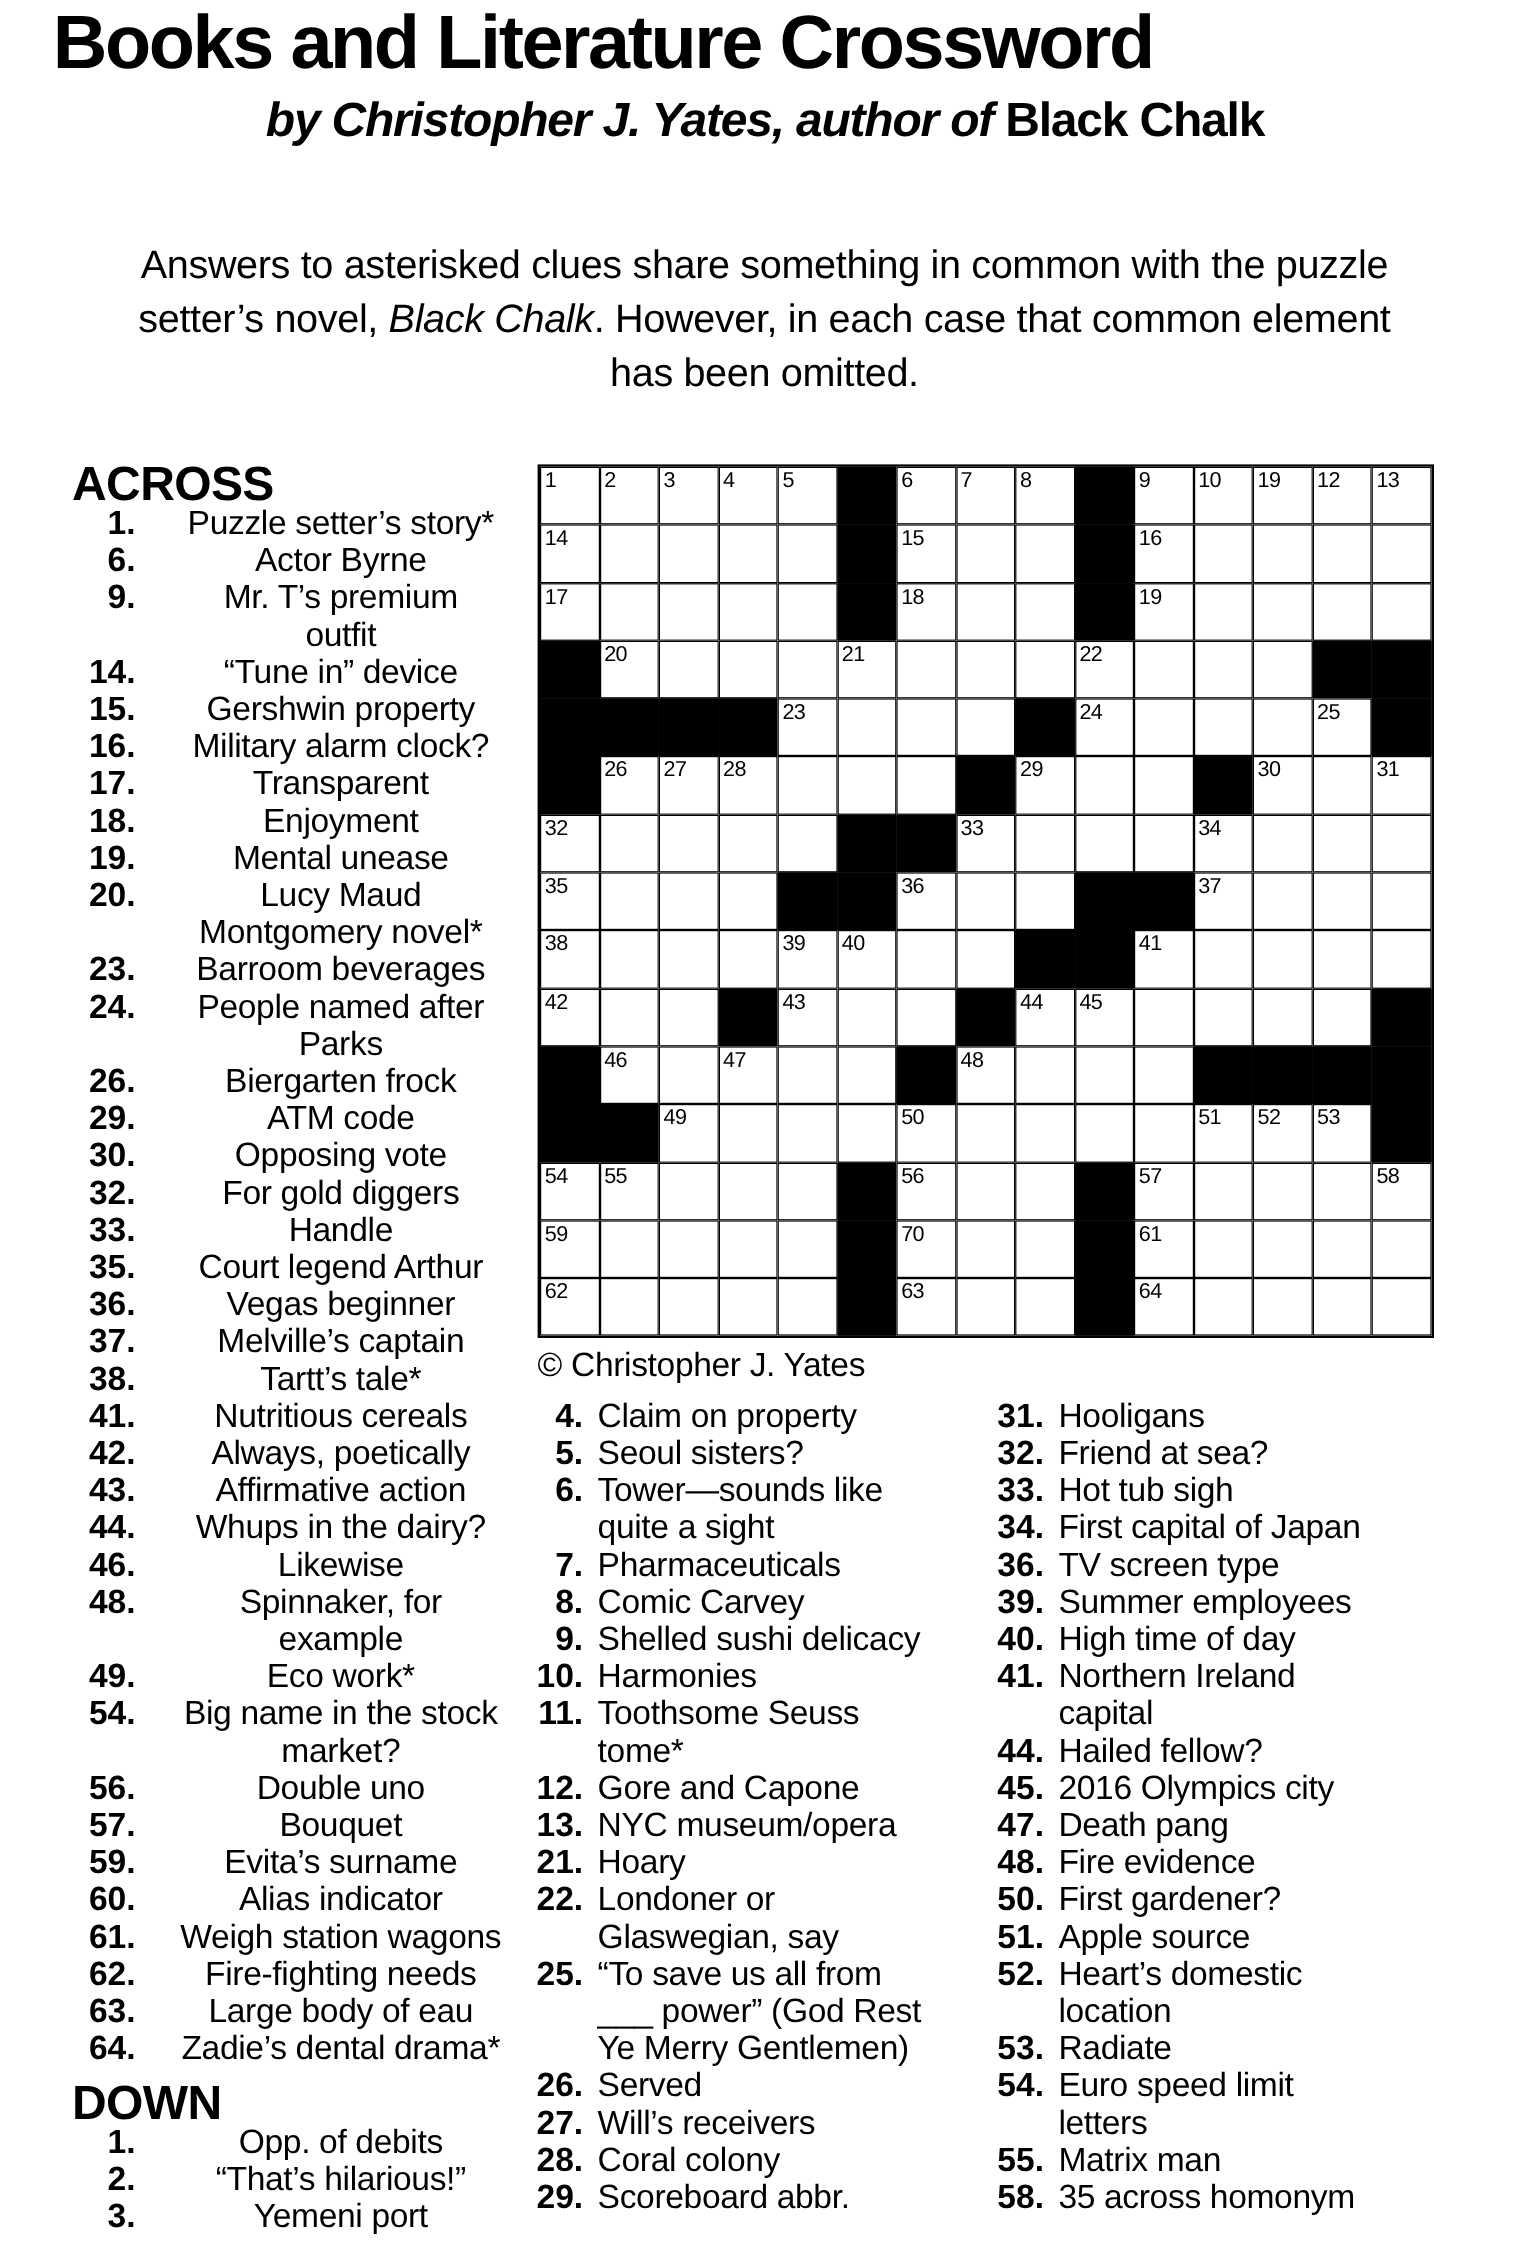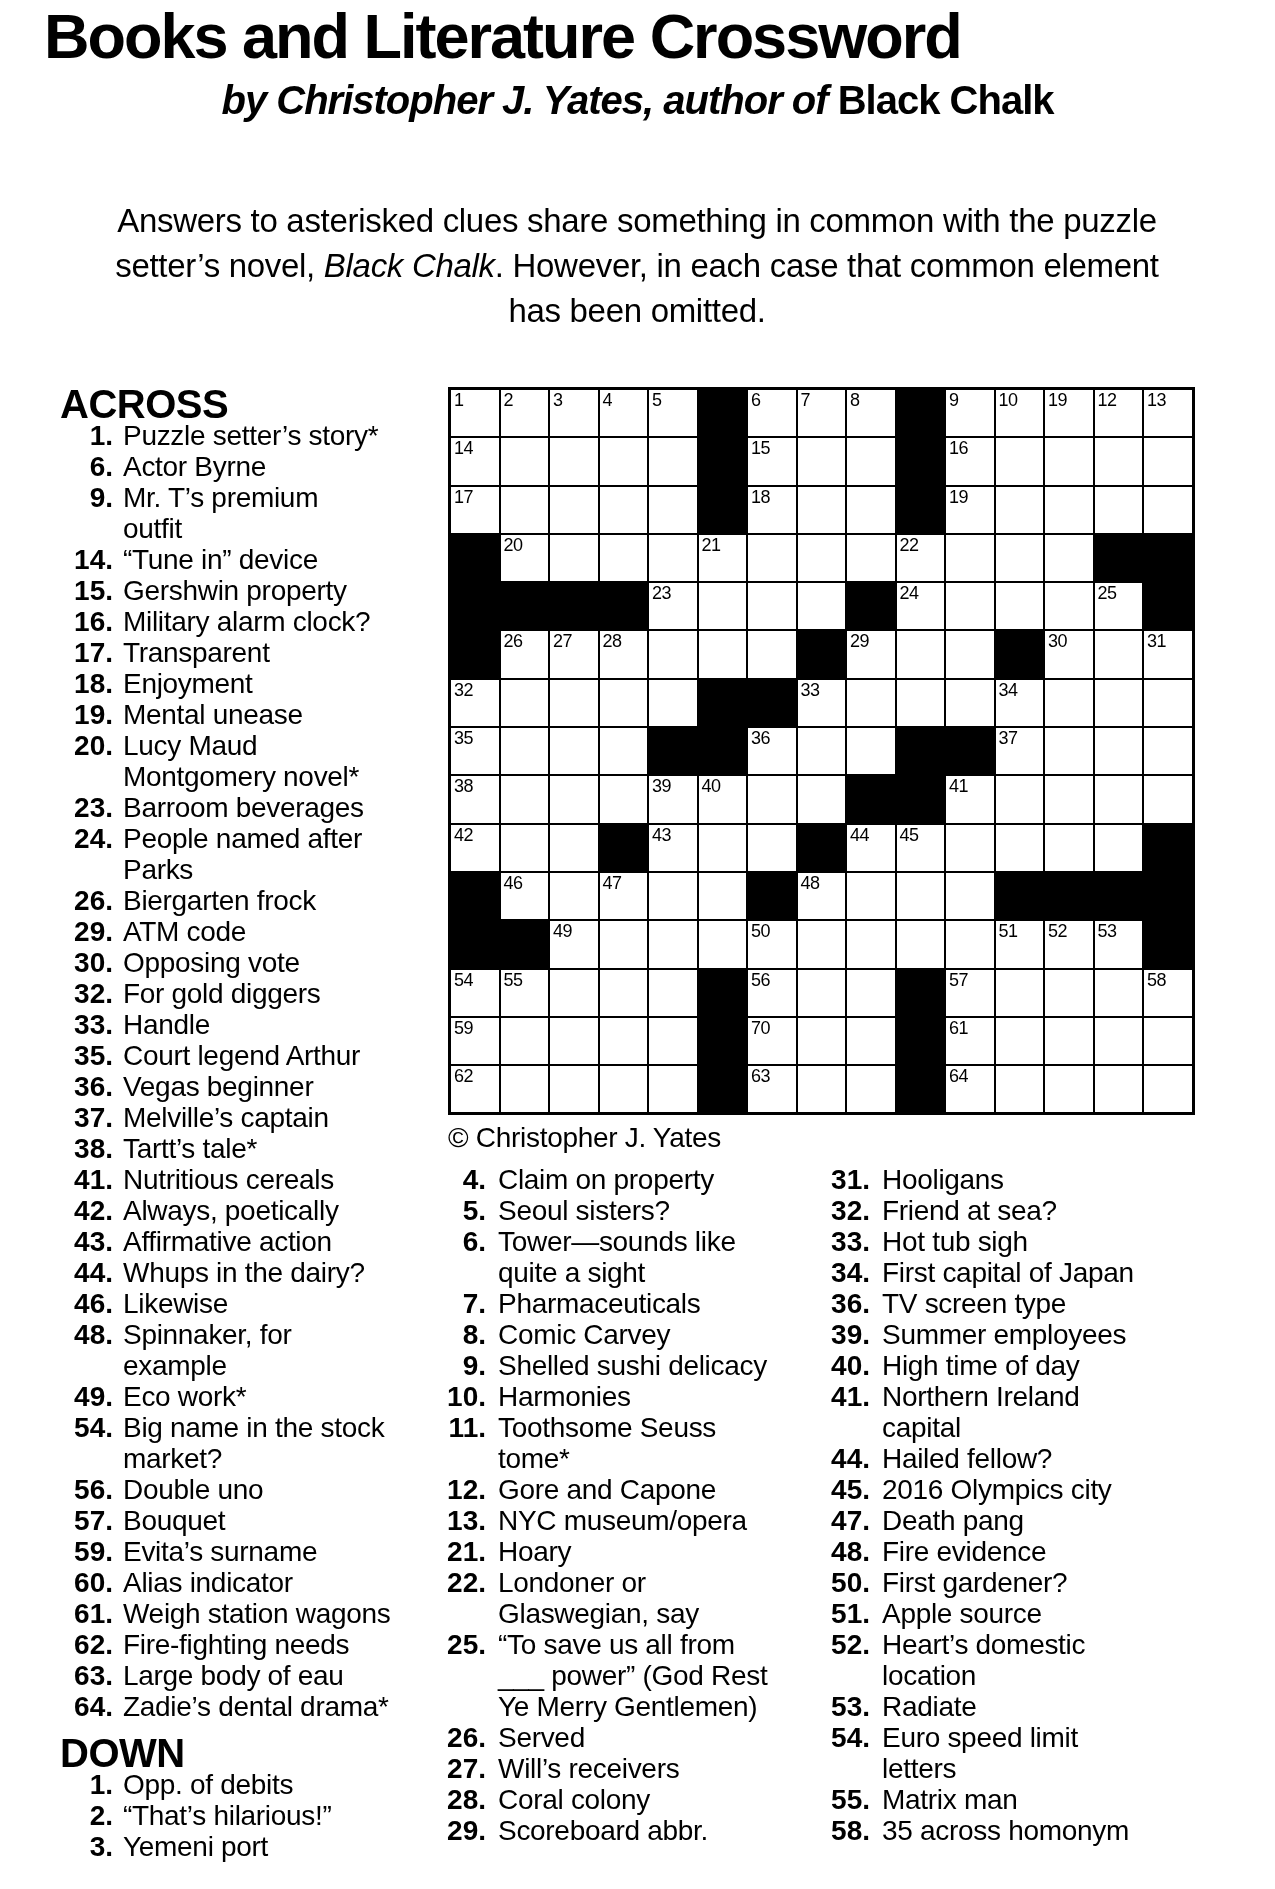--- a/index.html
+++ b/index.html
@@ -30,21 +30,21 @@
   
   .clue-col { position:absolute; font-size:28px; line-height:31px; }
   #across-col { left:60px; top:388px; width:395px; }
   #mid-col    { left:440px; top:1164px; width:392px; }
   #right-col  { left:820px; top:1164px; width:412px; }
   .clue-heading { font-weight:700; font-size:40px; line-height:32px; letter-spacing:-0.5px; }
   .clue { display:flex; }
   .clue .num { font-weight:700; text-align:right; flex:none; }
   .clue .txt { white-space:pre-wrap; letter-spacing:-0.3px; }
   #across-col .num, #down-left .num { width:53px; }
-  #across-col .txt, #down-left .txt { margin-left:10px; width:322px; }
+  #across-col .txt, #down-left .txt { margin-left:10px; width:322px;text-align:center; }
   #mid-col .num { width:46px; }
   #mid-col .txt { margin-left:12px; width:330px; }
   #right-col .num { width:50px; }
   #right-col .txt { margin-left:12px; width:348px; }
   #down-left { margin-top:15px; }
   
   #grid {
     position:absolute; left:448px; top:387px;
     display:grid;
     grid-template-columns:repeat(15, 49.5px);

